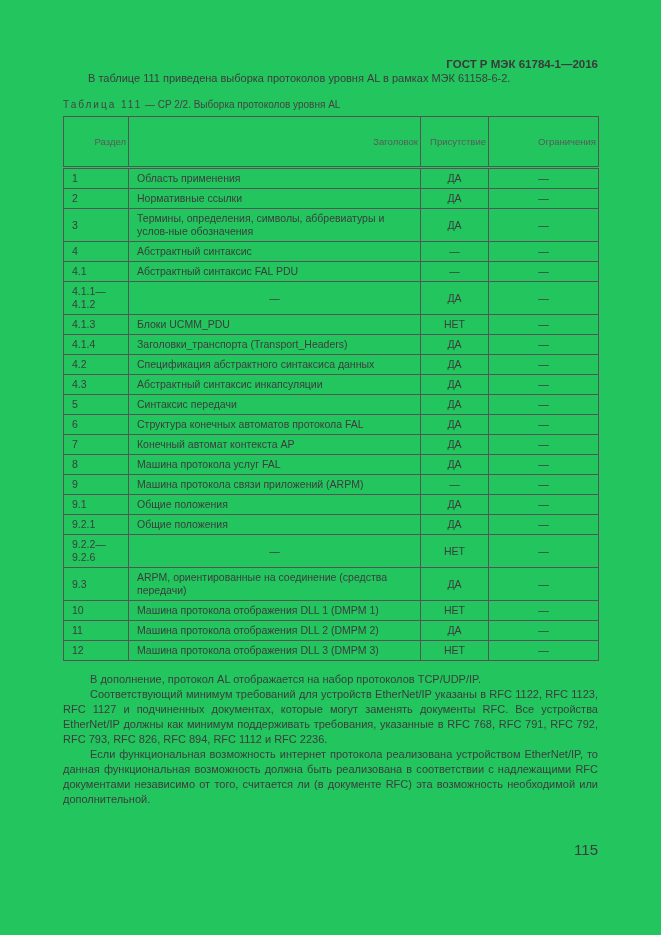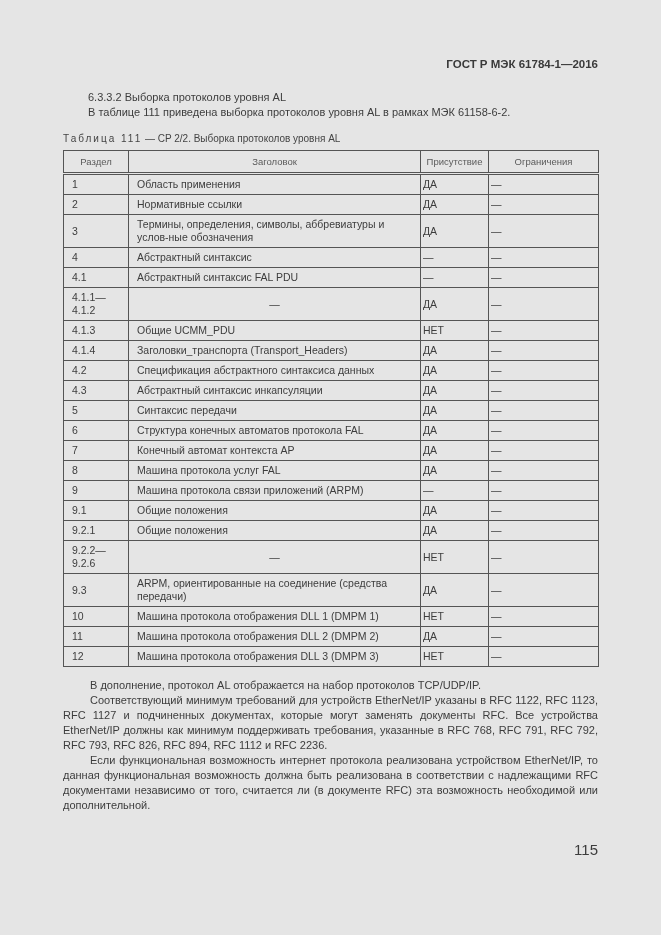--- a/index.html
+++ b/index.html
@@ -8,21 +8,21 @@
     background:#fdfdfd;
     font-family:"Liberation Sans", sans-serif;
     color:#3d3d3d;
     overflow:hidden;
   }
   .page {
     position:relative;
     width:661px; height:935px;
     box-sizing:border-box;
     padding:58px 63px 0 63px;
-    background:#e5e5e5;
+    background:#22c55e;
   }
   .doc-header {
     text-align:right;
     font-weight:bold;
     font-size:11.5px;
     color:#3a3a3a;
     line-height:13px;
   }
   .heading, .intro {
     margin:0;
@@ -42,32 +42,32 @@
   table {
     width:535px;
     border-collapse:collapse;
     table-layout:fixed;
   }
   th, td { border:1px solid #555; box-sizing:border-box; }
   thead th {
     font-weight:normal;
     font-size:9.5px;
     color:#5a5a5a;
-    padding:5px 2px;
-    text-align:center;
+    padding:19px 2px;
+    text-align:right;
     border-bottom:3px double #555;
   }
   td {
     font-size:10.5px;
     color:#3d3d3d;
     line-height:13px;
     padding:3px 8px;
     vertical-align:middle;
   }
-  td.c-pres, td.c-rest { text-align:left; padding:3px 2px;margin-top:48px; }
+  td.c-pres, td.c-rest { text-align:center; padding:3px 2px;margin-top:48px; }
   td.center { text-align:center; }
   .paras { margin-top:11px; }
   .para {
     margin:0;
     font-size:11px;
     line-height:15px;
     text-align:justify;
     text-indent:27px;
     color:#3d3d3d;
   }
@@ -78,21 +78,20 @@
     color:#3d3d3d;
   }
 </style>
 </head>
 <body>
 
 <div class="page">
 
   <div class="doc-header">ГОСТ Р МЭК 61784-1—2016</div>
 
-  <p class="heading">6.3.3.2 Выборка протоколов уровня AL</p>
   <p class="intro">В таблице 111 приведена выборка протоколов уровня AL в рамках МЭК 61158-6-2.</p>
 
   <div class="caption"><span class="cap-label">Таблица 111</span><span> — CP 2/2. Выборка протоколов уровня AL</span></div>
 
   <table>
     <colgroup>
       <col style="width:65px">
       <col style="width:292px">
       <col style="width:68px">
       <col style="width:110px">
@@ -143,21 +142,21 @@
 
     <tr>
       <td class="c-sec">4.1.1—4.1.2</td>
       <td class="c-title center">—</td>
       <td class="c-pres">ДА</td>
       <td class="c-rest">—</td>
     </tr>
 
     <tr>
       <td class="c-sec">4.1.3</td>
-      <td class="c-title">Общие UCMM_PDU</td>
+      <td class="c-title">Блоки UCMM_PDU</td>
       <td class="c-pres">НЕТ</td>
       <td class="c-rest">—</td>
     </tr>
 
     <tr>
       <td class="c-sec">4.1.4</td>
       <td class="c-title">Заголовки_транспорта (Transport_Headers)</td>
       <td class="c-pres">ДА</td>
       <td class="c-rest">—</td>
     </tr>

